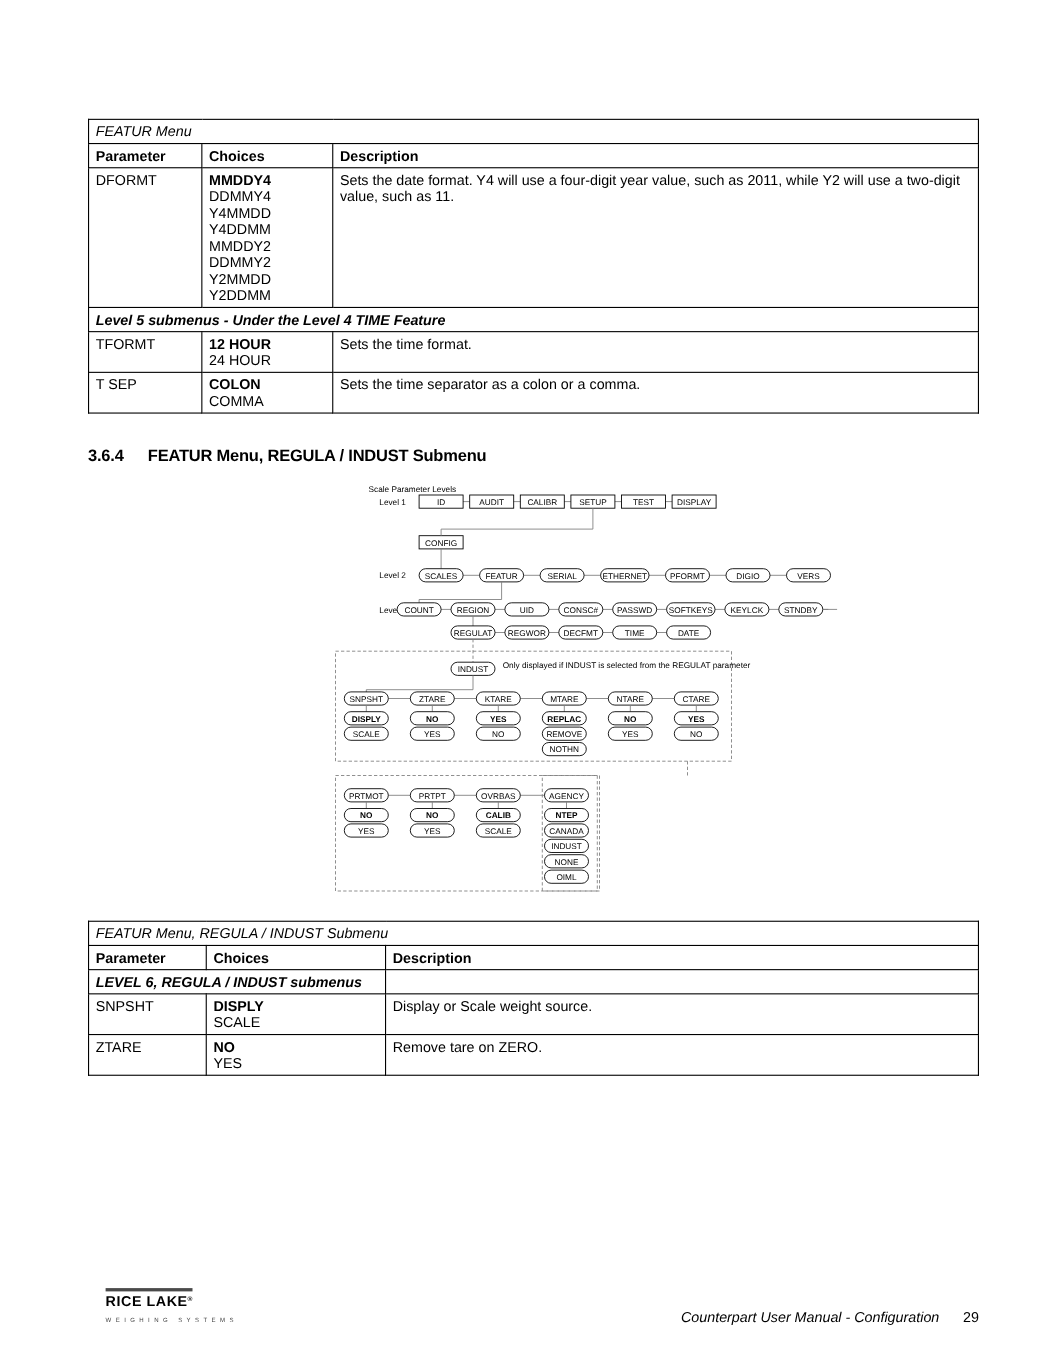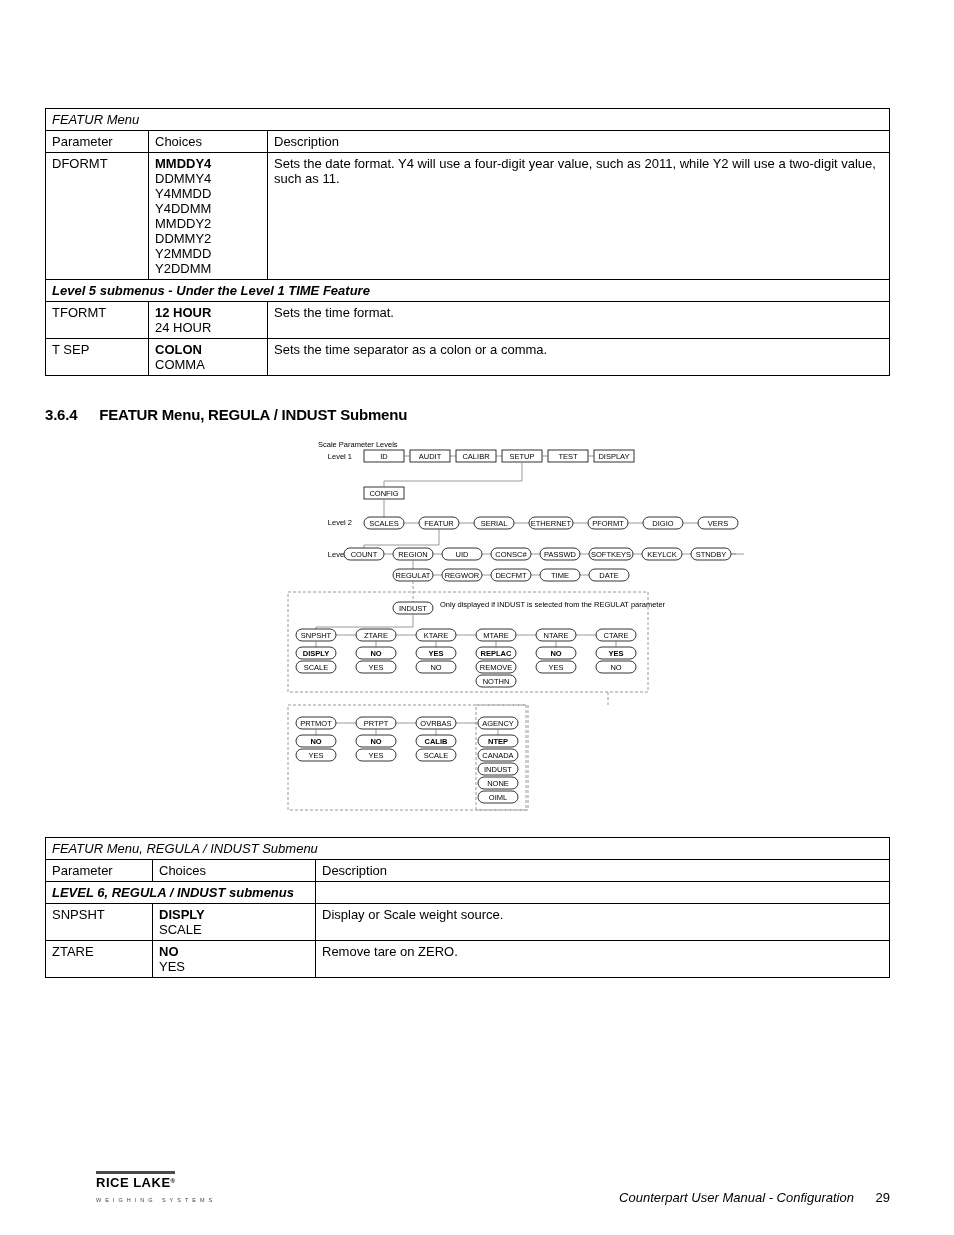--- a/index.html
+++ b/index.html
@@ -1,20 +1,20 @@
 <!DOCTYPE html>
 <html><head>
 <meta charset="utf-8">
 <style>
   body { margin:0; background:#fff; font-family:Arial,Helvetica,sans-serif; color:#000; }
-  .page { width:954px; height:1235px; margin:0 auto; position:relative; padding:108px 64px 40px 45px; box-sizing:border-box; }
+  .page { width:954px; height:1235px; margin:0 auto; position:relative; padding:108px 64px 40px 80px; box-sizing:border-box; }
   table.tbl { width:100%; border-collapse:collapse; margin-bottom:30px; }
   table.tbl td, table.tbl th { border:1px solid #000; padding:3px 6px; vertical-align:top; font-size:13px; text-align:left; }
   .tbl-title { font-style:italic; font-size:14px; }
-  .head-row td { font-weight:normal;margin-top:36px; }
+  .head-row td { font-weight:bold;margin-top:36px; }
   .subhead { font-style:italic; font-weight:bold; }
   .bold { font-weight:bold; }
   .section-head { font-family:Arial,Helvetica,sans-serif; font-weight:bold; font-size:15px; letter-spacing:-0.2px; margin:10px 0 14px; }
   .sec-num { margin-right:18px;text-align:right; }
   .diagram { border:0; display:block; margin:0 auto 22px auto; }
   .dg { font-family:Arial,Helvetica,sans-serif; font-size:7.5px; }
   .dg text { fill:#000; }
   .rect { fill:#fff; stroke:#000; stroke-width:0.8; }
   .rnd  { fill:#fff; stroke:#000; stroke-width:0.8; }
   .line { stroke:#808080; stroke-width:0.8; fill:none; }
@@ -56,21 +56,21 @@
       <span>Y4MMDD</span><br>
       <span>Y4DDMM</span><br>
       <span>MMDDY2</span><br>
       <span>DDMMY2</span><br>
       <span>Y2MMDD</span><br>
       <span>Y2DDMM</span>
     </td>
     <td class="just">Sets the date format. Y4 will use a four-digit year value, such as 2011, while Y2 will use a two-digit value, such as 11.</td>
   </tr>
   <tr>
-          <td colspan="3" class="subhead">Level 5 submenus - Under the Level 1 TIME Feature</td>
+          <td colspan="3" class="subhead">Level 5 submenus - Under the Level 4 TIME Feature</td>
         </tr>
   <tr>
     <td>TFORMT</td>
     <td>
       <span class="bold">12 HOUR</span><br>
       <span>24 HOUR</span>
     </td>
     <td>Sets the time format.</td>
   </tr>
   <tr>

